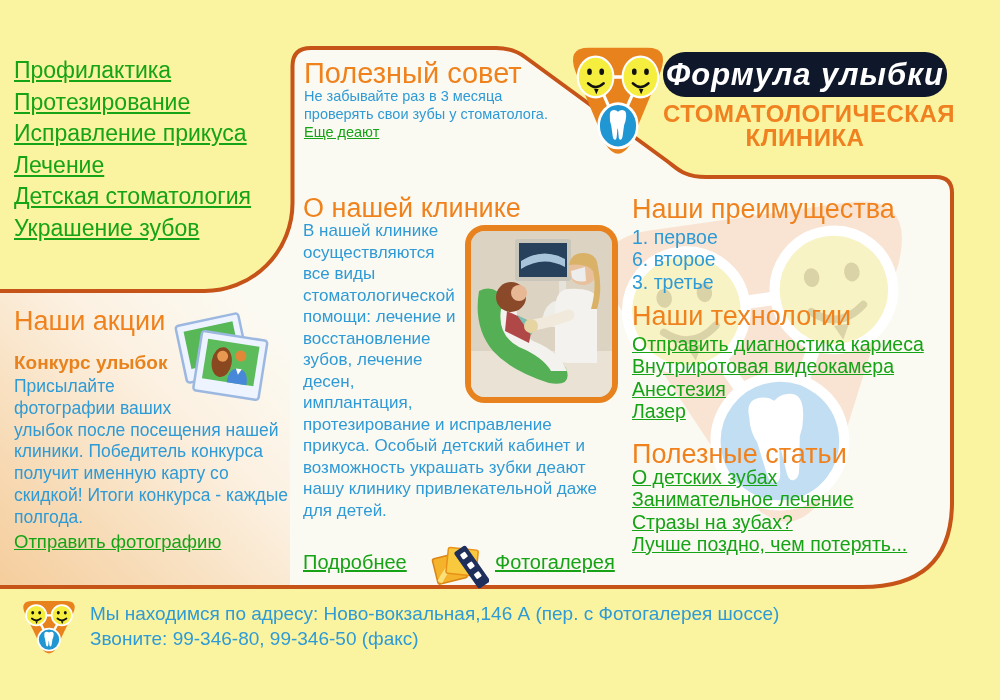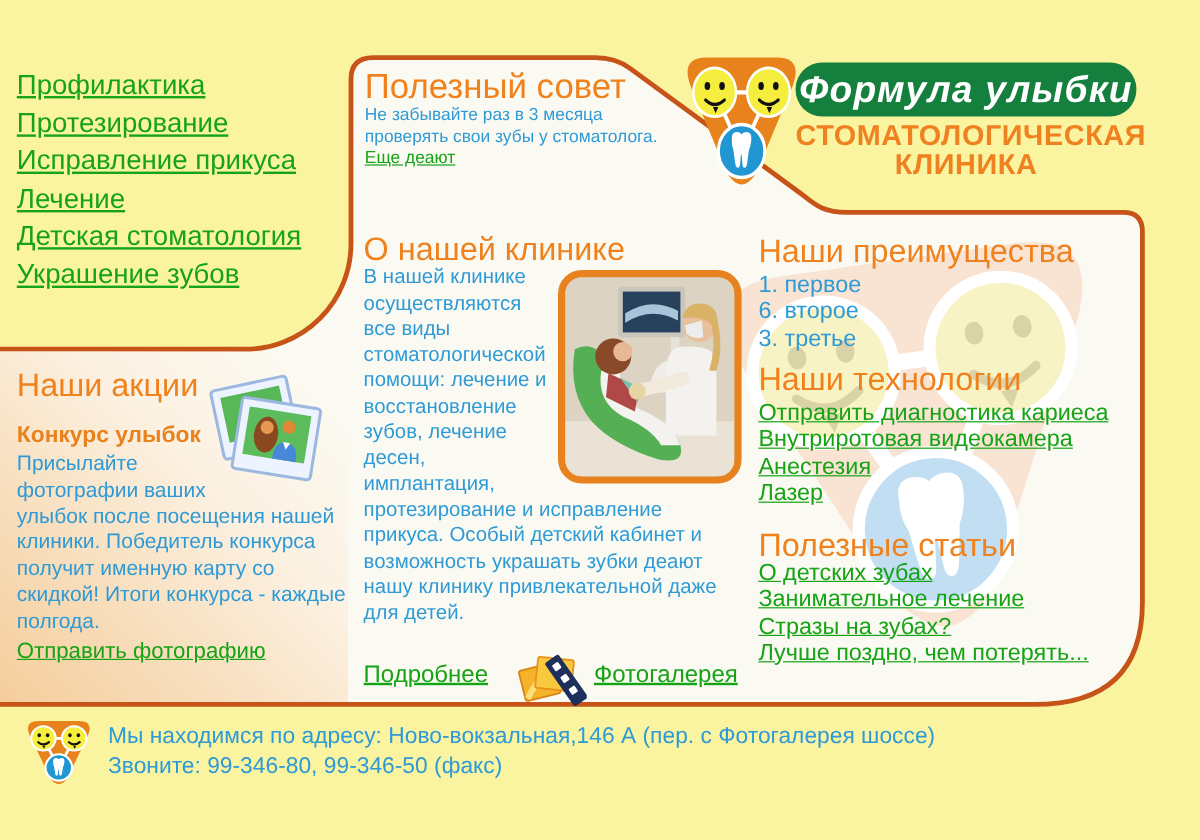--- a/index.html
+++ b/index.html
@@ -24,21 +24,21 @@
   
   .nav { left:14px; top:55px; width:270px; }
   .nav a { display:block; font-size:23px; line-height:31.5px; color:#16A316; text-decoration:underline; cursor:pointer; }
 
   
   .tip-title { left:304px; top:57px; font-size:29px; color:#F0821E; }
   .tip-text  { left:304px; top:88px; width:262px; font-size:14.5px; line-height:17.5px; color:#2E9AD6; }
   .tip-more  { left:304px; top:124px; font-size:14.5px; color:#16A316; text-decoration:underline; cursor:pointer; }
 
   
-  .banner { left:663px; top:52px; width:284px; height:45px; background:#15803d; border-radius:22px;
+  .banner { left:663px; top:52px; width:284px; height:45px; background:#0f172a; border-radius:22px;
     display:flex; align-items:center; justify-content:center; }
   .banner span { color:#FFFFFF; font-size:31px; font-weight:bold; font-style:italic; letter-spacing:1px; }
   .brand-sub { left:663px; top:102px; width:284px; text-align:center; color:#EF8120; font-weight:bold;
     font-size:24px; line-height:24px; letter-spacing:0.5px; }
   .badge-header { left:562px; top:42px; }
   .badge-footer { left:17px; top:598px; }
 
   
   .about-title { left:303px; top:193px; font-size:27px; color:#F0821E; }
   .about-flow { left:303px; top:220px; width:315px; font-size:17px; line-height:21.5px; color:#2E9AD6; }

